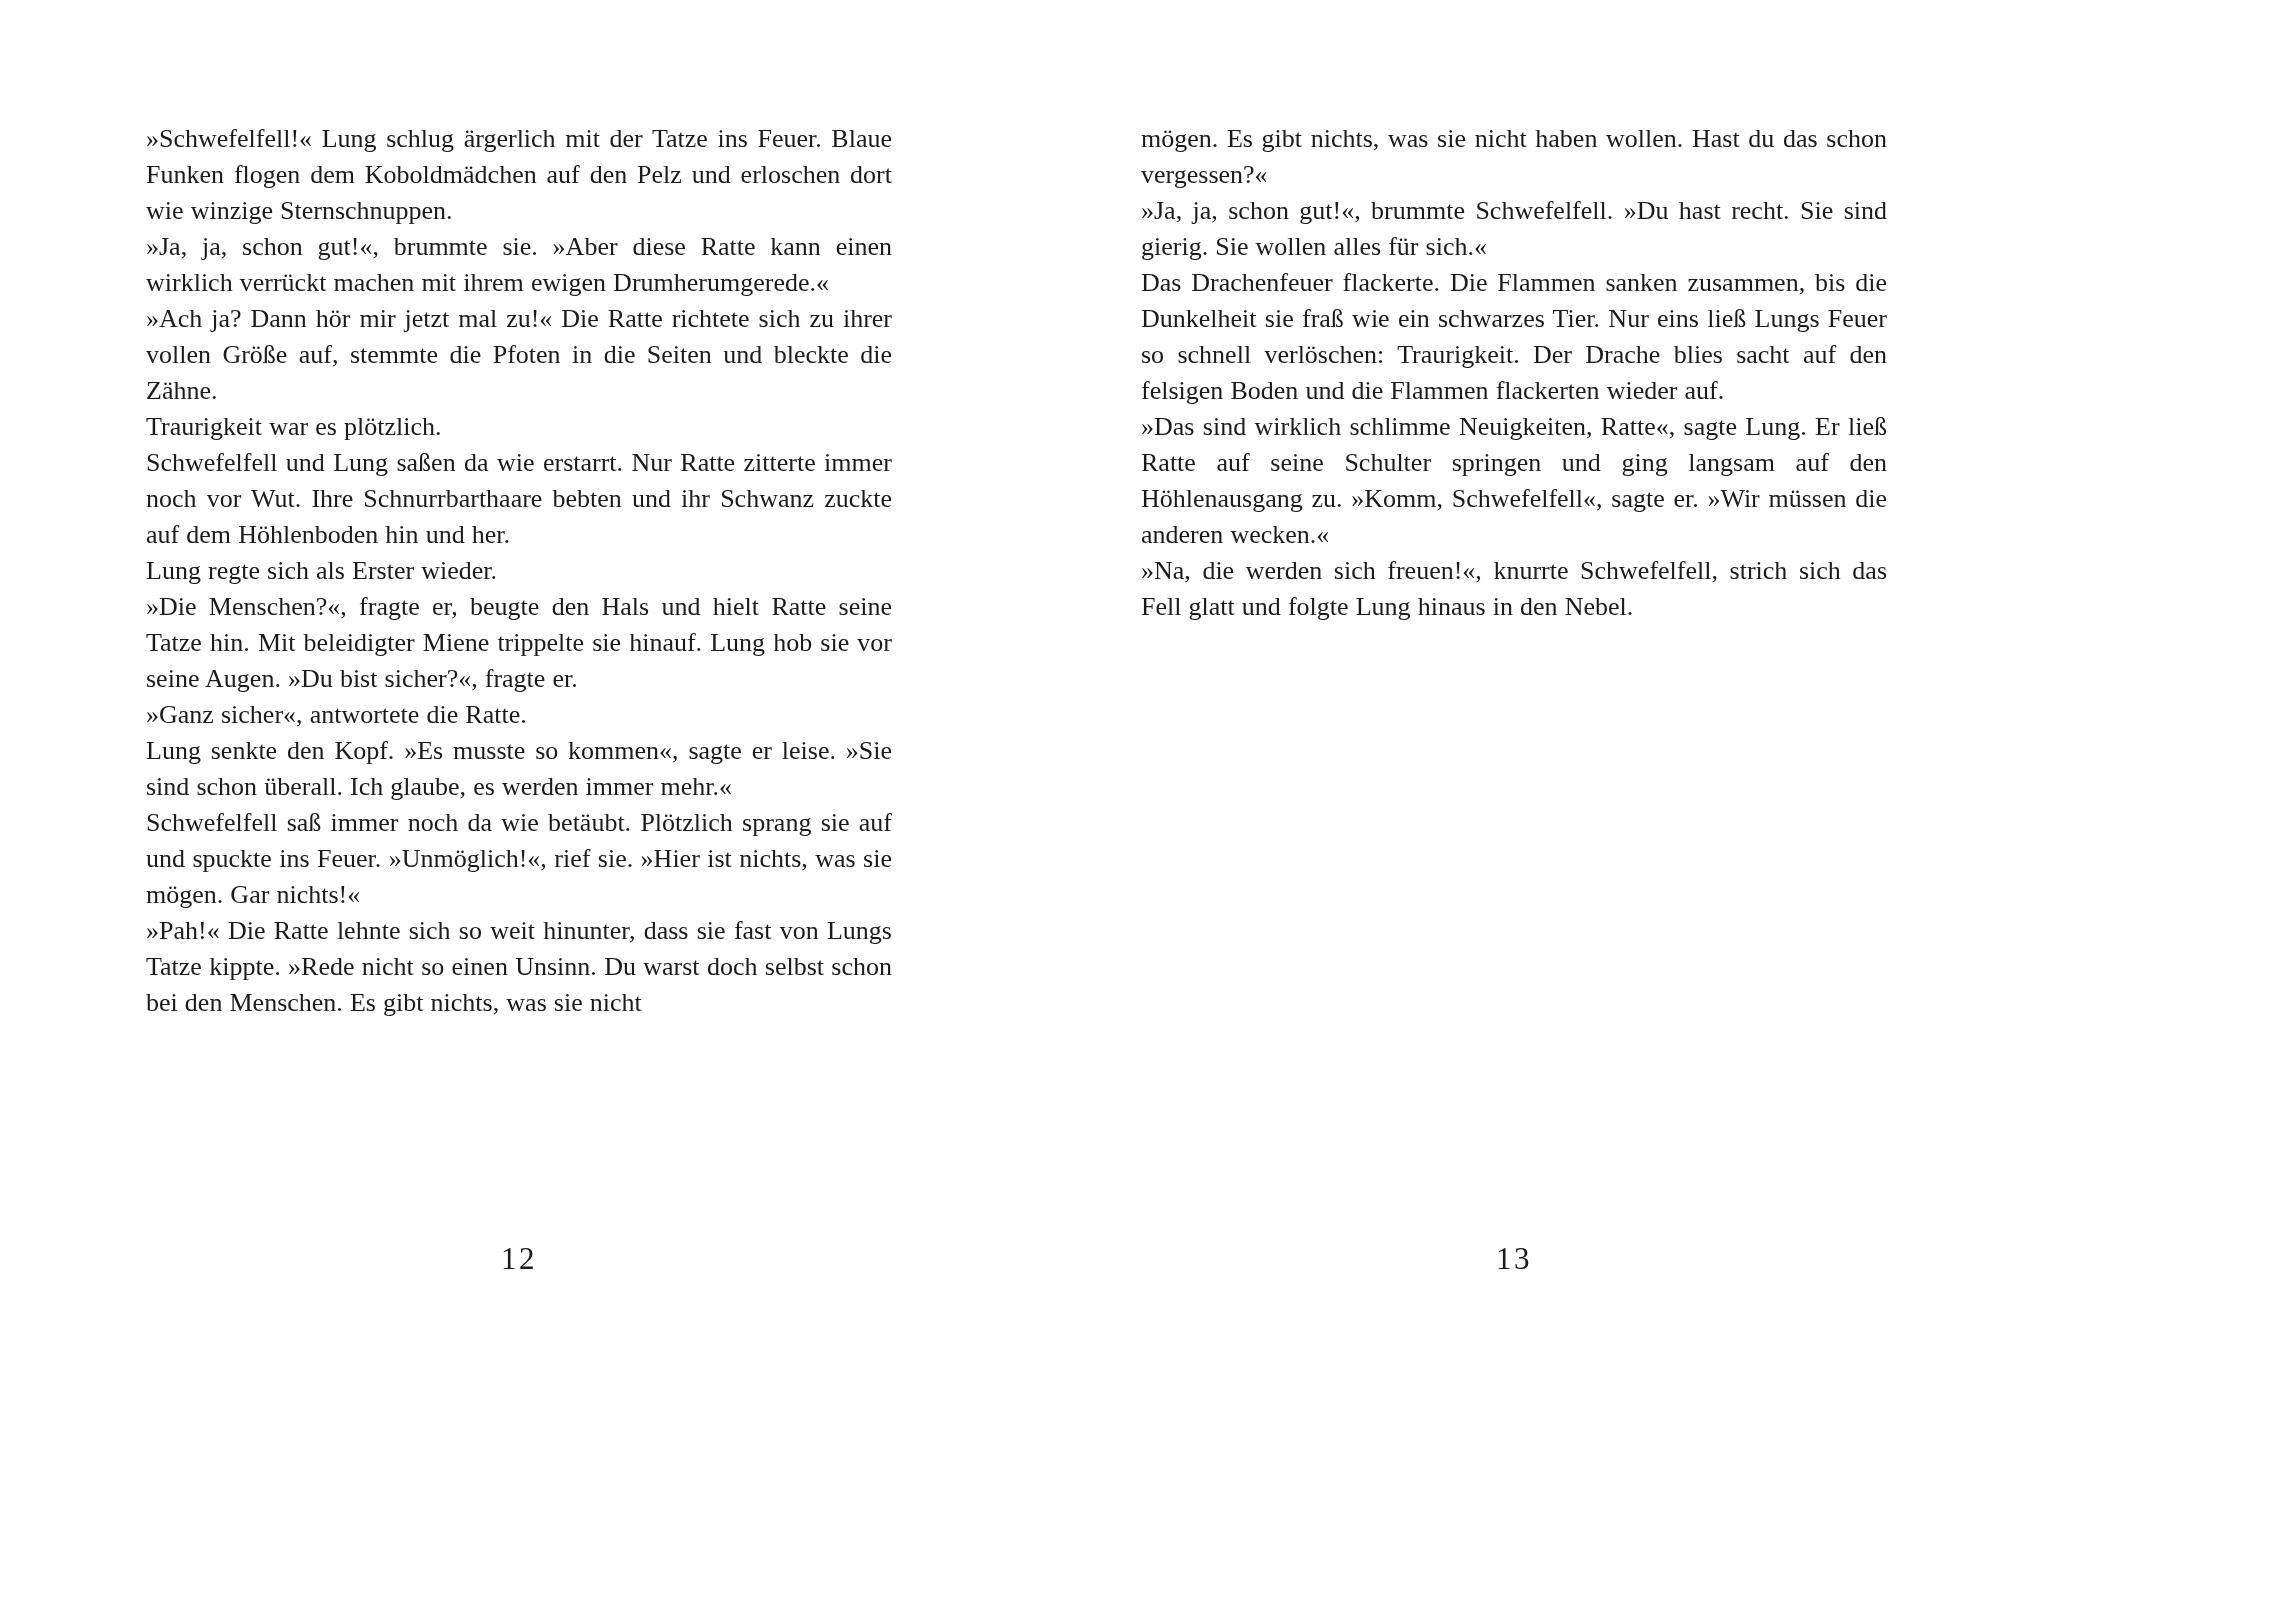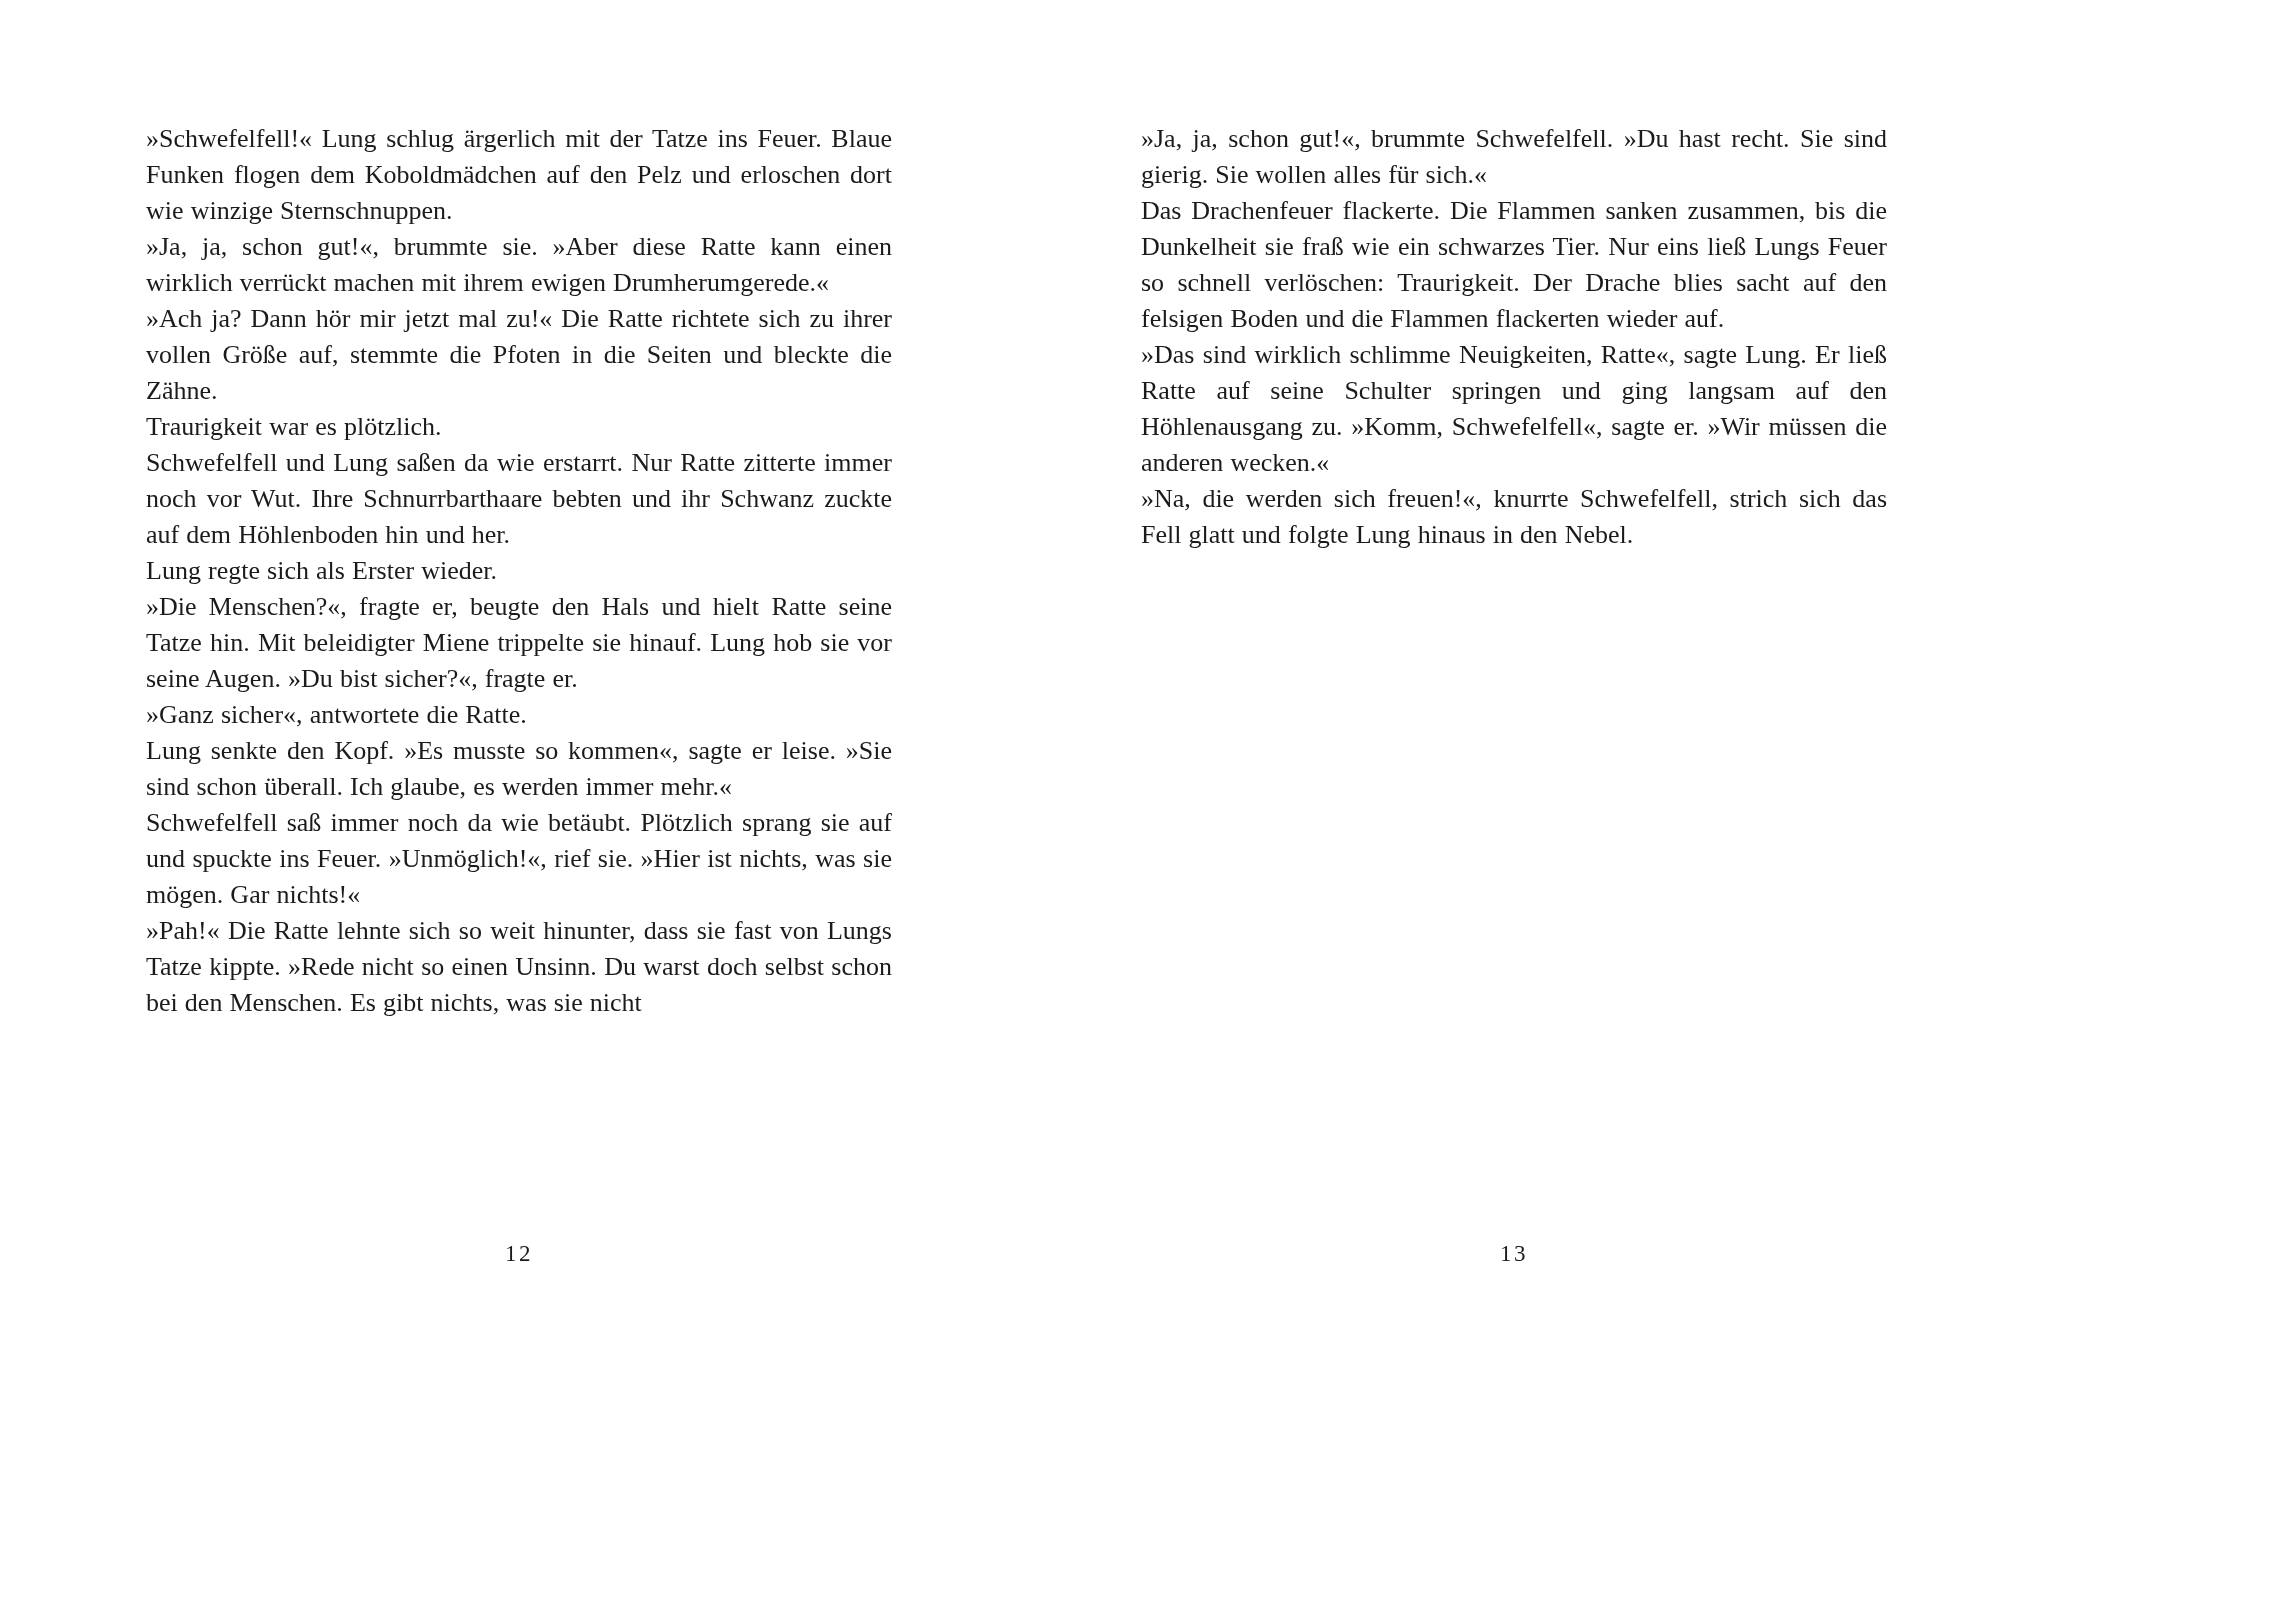--- a/index.html
+++ b/index.html
@@ -32,21 +32,21 @@
     text-justify: inter-word;
     hyphens: auto;
     -webkit-hyphens: auto;
     word-spacing: 0.6px;
   }
   .folio {
     position: absolute;
     top: 1241px;
     width: 746px;
     text-align: center;
-    font-size: 23px;
+    font-size: 31px;
     letter-spacing: 2.6px;
     color: #1b1b1b;
   }
   .folio.left  { left: 146px; }
   .folio.right { left: 1141px; text-align: center; }
 </style>
 </head>
 <body>
 
 <div class="spread">
@@ -59,20 +59,21 @@
     <p>Schwefelfell und Lung saßen da wie erstarrt. Nur Ratte zitterte immer noch vor Wut. Ihre Schnurrbarthaare bebten und ihr Schwanz zuckte auf dem Höhlenboden hin und her.</p>
     <p>Lung regte sich als Erster wieder.</p>
     <p>»Die Menschen?«, fragte er, beugte den Hals und hielt Ratte seine Tatze hin. Mit beleidigter Miene trippelte sie hinauf. Lung hob sie vor seine Augen. »Du bist sicher?«, fragte er.</p>
     <p>»Ganz sicher«, antwortete die Ratte.</p>
     <p>Lung senkte den Kopf. »Es musste so kommen«, sagte er leise. »Sie sind schon überall. Ich glaube, es werden immer mehr.«</p>
     <p>Schwefelfell saß immer noch da wie betäubt. Plötzlich sprang sie auf und spuckte ins Feuer. »Unmöglich!«, rief sie. »Hier ist nichts, was sie mögen. Gar nichts!«</p>
     <p>»Pah!« Die Ratte lehnte sich so weit hinunter, dass sie fast von Lungs Tatze kippte. »Rede nicht so einen Unsinn. Du warst doch selbst schon bei den Menschen. Es gibt nichts, was sie nicht</p>
   </div>
 
   <div class="page-column right" lang="de">
+    <p>mögen. Es gibt nichts, was sie nicht haben wollen. Hast du das schon vergessen?«</p>
     <p>»Ja, ja, schon gut!«, brummte Schwefelfell. »Du hast recht. Sie sind gierig. Sie wollen alles für sich.«</p>
     <p>Das Drachenfeuer flackerte. Die Flammen sanken zusammen, bis die Dunkelheit sie fraß wie ein schwarzes Tier. Nur eins ließ Lungs Feuer so schnell verlöschen: Traurigkeit. Der Drache blies sacht auf den felsigen Boden und die Flammen flackerten wieder auf.</p>
     <p>»Das sind wirklich schlimme Neuigkeiten, Ratte«, sagte Lung. Er ließ Ratte auf seine Schulter springen und ging langsam auf den Höhlenausgang zu. »Komm, Schwefelfell«, sagte er. »Wir müssen die anderen wecken.«</p>
     <p>»Na, die werden sich freuen!«, knurrte Schwefelfell, strich sich das Fell glatt und folgte Lung hinaus in den Nebel.</p>
   </div>
 
   <div class="folio left">12</div>
   <div class="folio right">13</div>
 
 </div>

